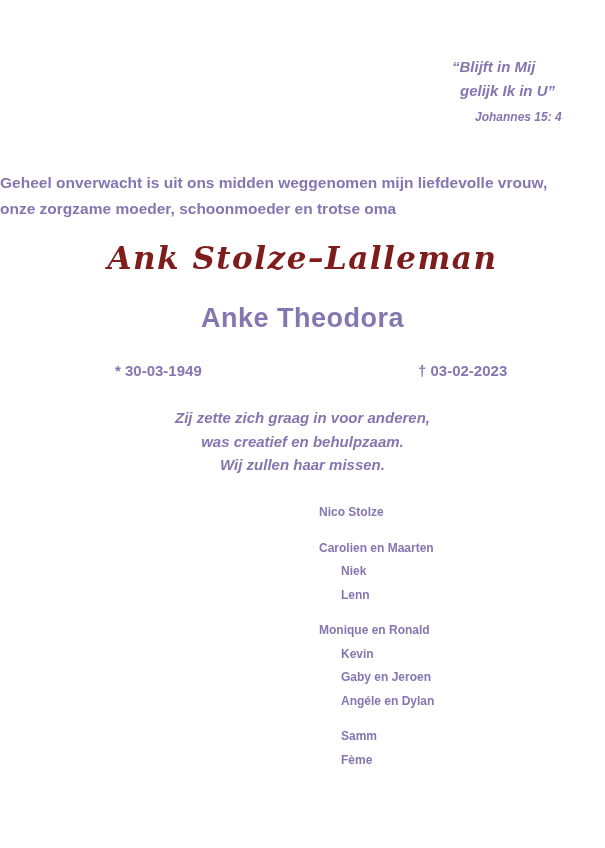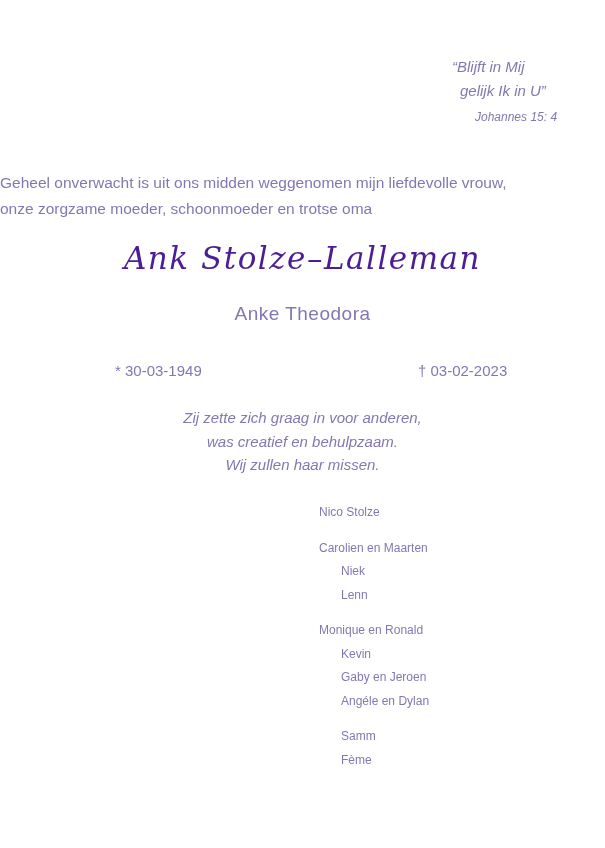--- a/index.html
+++ b/index.html
@@ -8,20 +8,21 @@
     background: #ffffff;
   }
   .card {
     position: relative;
     width: 605px;
     height: 848px;
     background: #ffffff;
     font-family: "Liberation Sans", sans-serif;
     color: #8477b1;
     overflow: hidden;
+    font-weight: bold;
   }
   
   .quote-block {
     position: absolute;
     left: 452px;
     top: 55px;
     font-style: italic;
     font-size: 15px;
     line-height: 24px;
     white-space: nowrap;
@@ -45,30 +46,30 @@
   .name-script {
     position: absolute;
     top: 240px;
     left: 0;
     width: 100%;
     text-align: center;
     font-family: "DejaVu Serif", serif;
     font-style: italic;
     font-size: 31px;
     letter-spacing: 1.5px;
-    color: #4c1d95;
+    color: #7f1d1d;
   }
   
   .name-given {
     position: absolute;
     top: 303px;
     left: 0;
     width: 100%;
     text-align: center;
-    font-size: 19px;
+    font-size: 27px;
     letter-spacing: 0.5px;
   }
   
   .date-birth {
     position: absolute;
     left: 115px;
     top: 362px;
     font-size: 15px;
   }
   .date-death {

